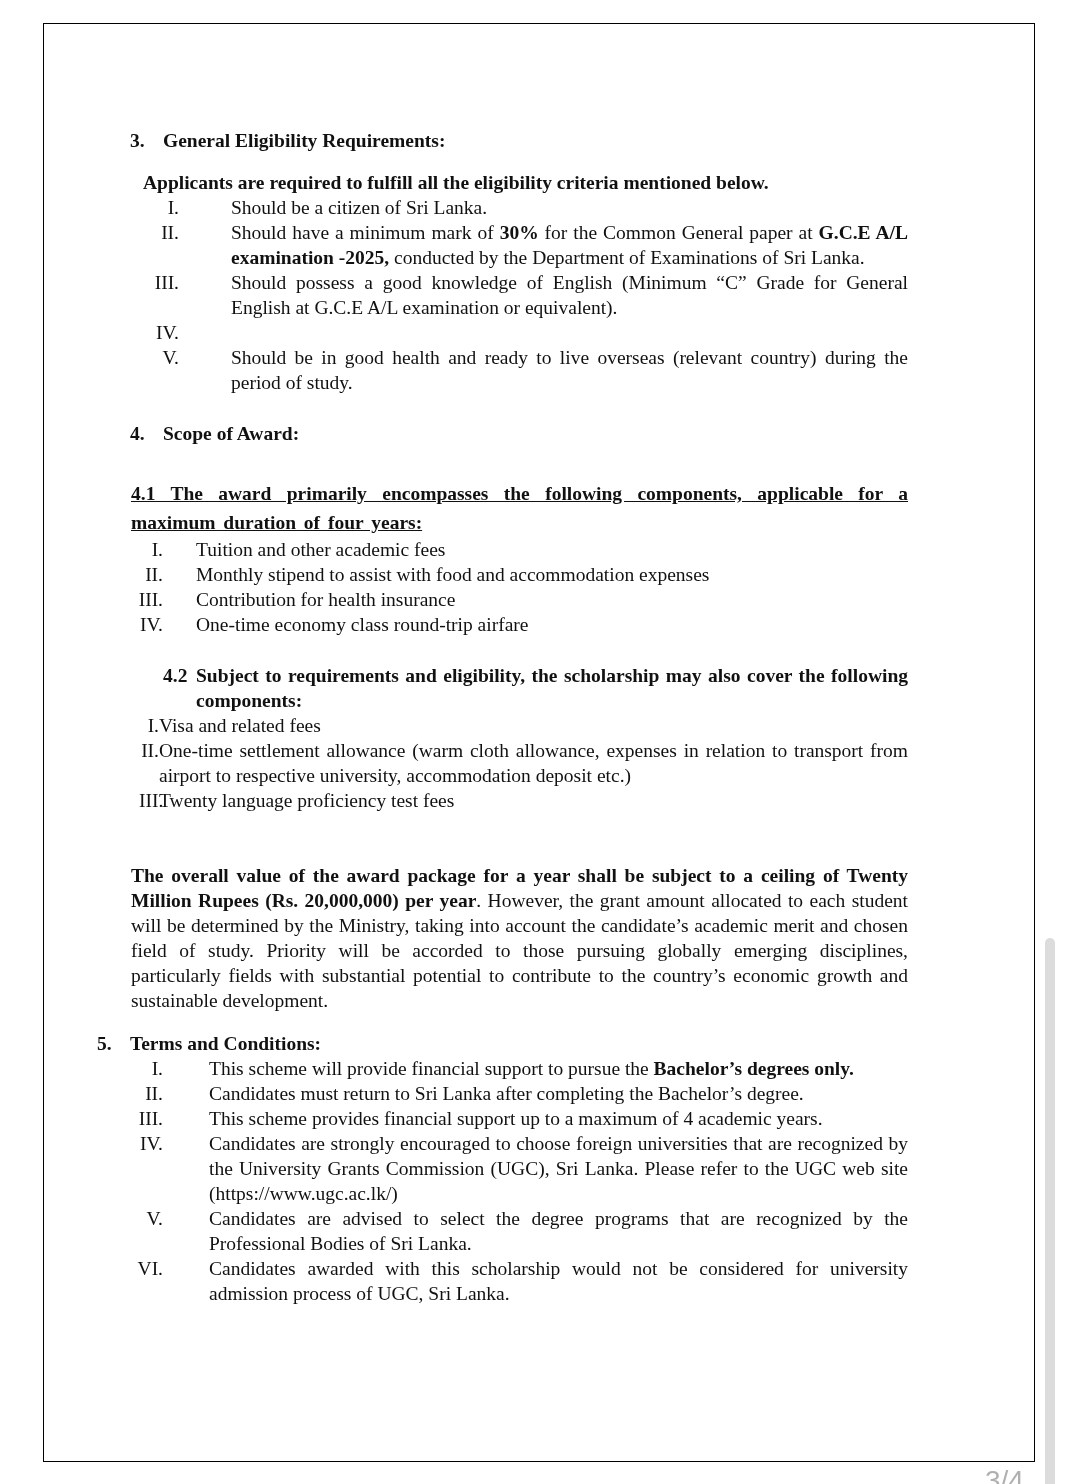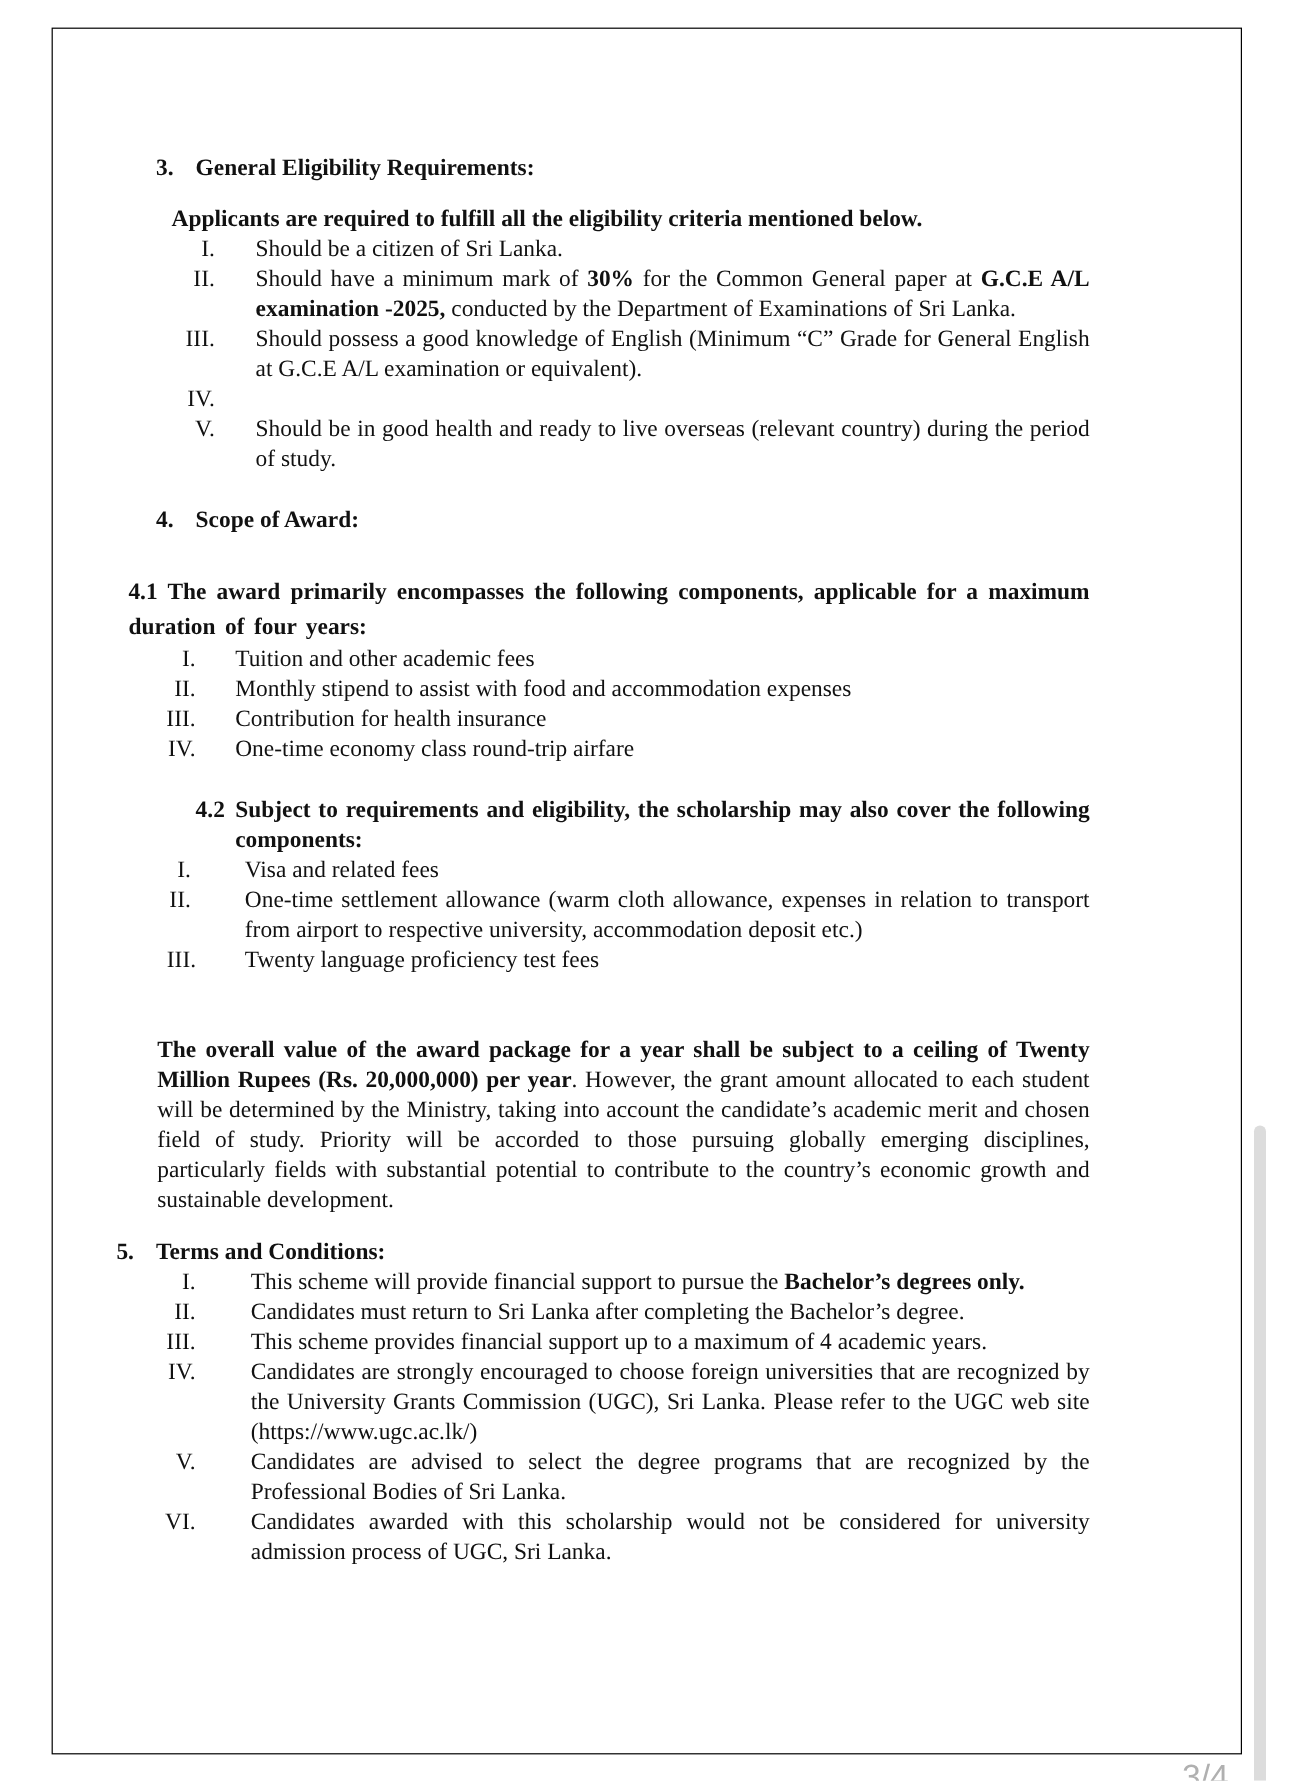--- a/index.html
+++ b/index.html
@@ -23,25 +23,25 @@
     .sec-title { display: flex; }
     .sec-num { width: 33px; flex: none; font-weight: bold; }
     .para-bold { font-weight: bold; margin-top: 19px; }
     .just { text-align: justify; }
     ol.roman { list-style: none; padding: 0; margin: 0; }
     ol.roman li { display: flex; }
     ol.roman li .num { flex: none; text-align: right; box-sizing: border-box; }
     ol.roman li .txt { flex: 1; text-align: justify; }
     .l1 { margin-top: 16px; }
     .l1 li .num { width: 48px; padding-right: 0; }
-    .l1 li .txt { margin-left: 34px; }
+    .l1 li .txt { margin-left: 52px; }
     .l2 li .num { width: 32px; }
     .l2 li .txt { margin-left: 33px; }
     .l3 li .num { width: 20px; text-align: left; margin-left: 8px; }
-    .l3 li .txt { margin-left: 45px; }
+    .l3 li .txt { }
     .l5 li .num { width: 32px; }
     .l5 li .txt { margin-left: 46px; }
     b { font-weight: bold; }
     .scrollbar {
       position: absolute; left: 1045px; top: 938px; width: 10px; height: 546px;
       background: #dcdcdc; border-radius: 5px 5px 0 0;
     }
     .page-indicator {
       position: absolute; left: 985px; top: 1467px;
       font-family: "Liberation Sans", "DejaVu Sans", sans-serif;
@@ -81,21 +81,21 @@
       <span class="num">V.</span>
       <span class="txt">Should be in good health and ready to live overseas (relevant country) during the period of study.</span>
     </li>
   </ol>
 
   <div class="sec-title" style="margin-left:42px; margin-top:26px;">
     <span class="sec-num">4.</span>
     <span class="h">Scope of Award:</span>
   </div>
 
-  <div class="para-bold just" style="margin-left:19px; margin-top:33px; line-height:29px; word-spacing:3px;">4.1 The award primarily encompasses the following components, applicable for a maximum duration of four years:</div>
+  <div class="para-bold just" style="margin-left:43px; margin-top:33px; line-height:29px; word-spacing:3px;text-decoration:underline;">4.1 The award primarily encompasses the following components, applicable for a maximum duration of four years:</div>
 
   <ol class="roman l2" style="margin-left:43px;">
     <li>
       <span class="num">I.</span>
       <span class="txt">Tuition and other academic fees</span>
     </li>
     <li>
       <span class="num">II.</span>
       <span class="txt">Monthly stipend to assist with food and accommodation expenses</span>
     </li>

